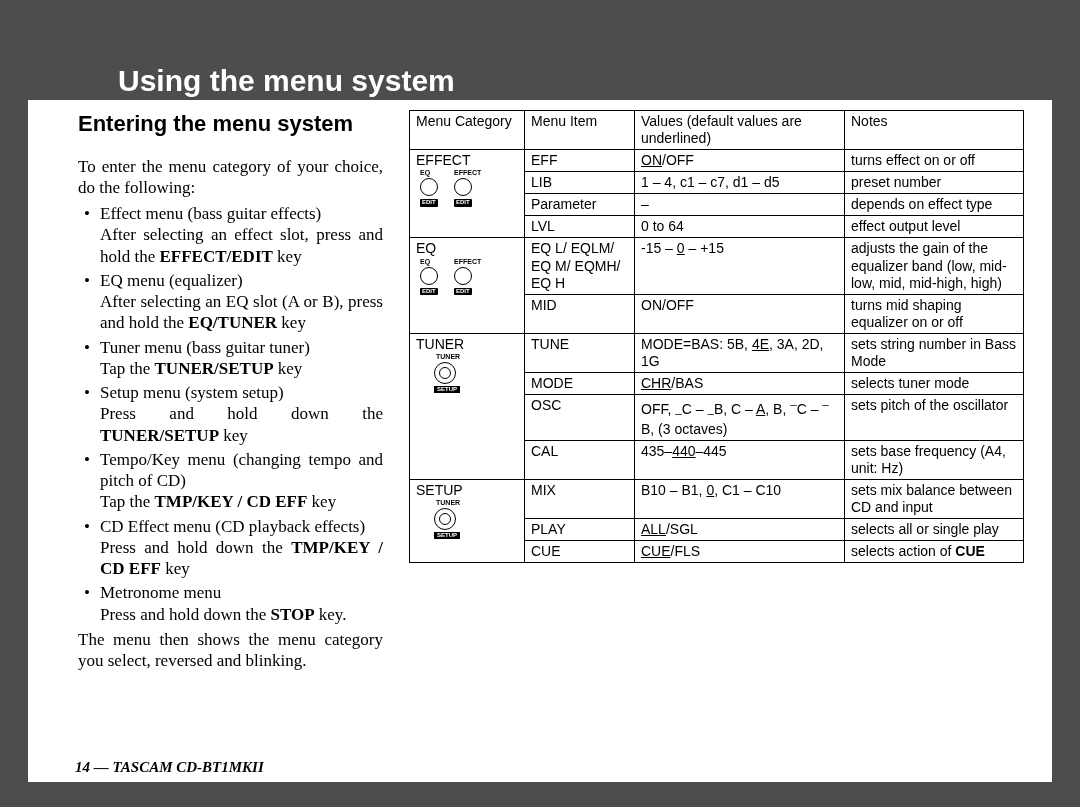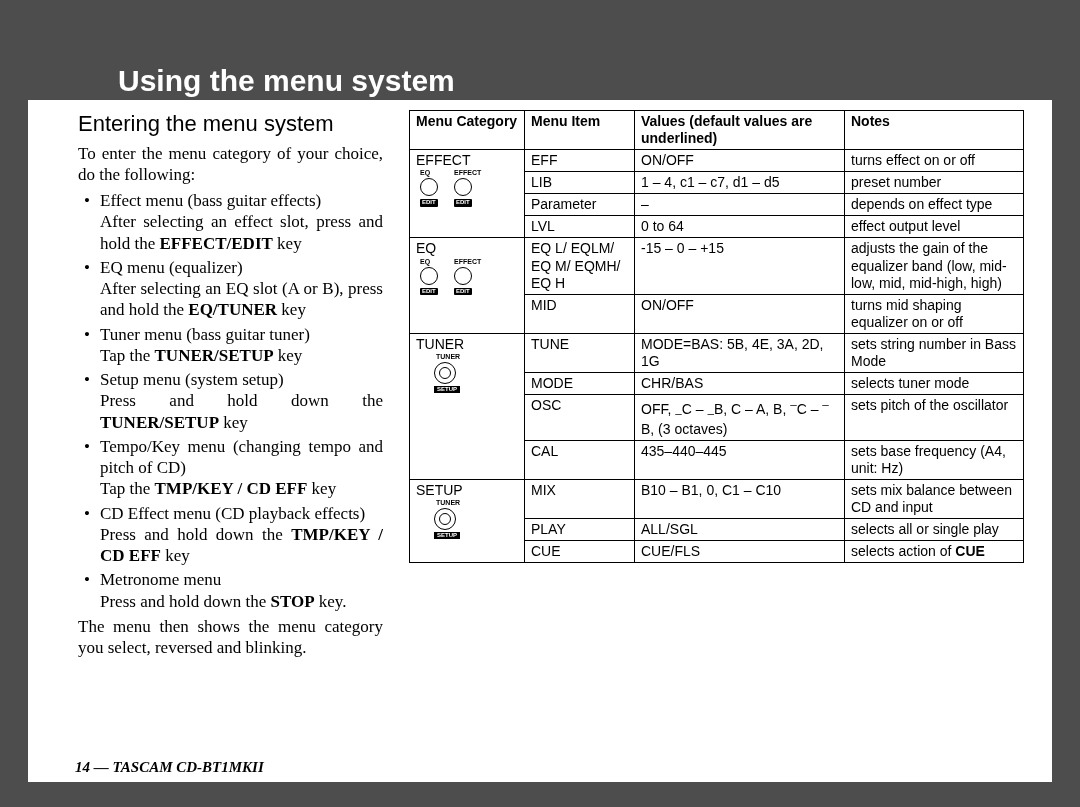--- a/index.html
+++ b/index.html
@@ -35,23 +35,23 @@
     position: absolute;
     left: 50px; top: 80px;
     right: 28px;
     bottom: 20px;
   }
   .columns { display: flex; gap: 26px; }
   .left-col { flex: 0 0 305px; font-size: 17px; line-height: 1.25; }
   .right-col { flex: 1 1 auto; font-size: 14px; }
   .section-heading {
     font-family: Arial, Helvetica, sans-serif;
-    font-weight: normal;
+    font-weight: bold;
     font-size: 22px;
-    margin-bottom: 5px;
+    margin-bottom: 18px;
   }
   .intro { text-align: justify; margin-bottom: 5px;}
   ul.bullets { list-style: none; padding-left: 0; }
   ul.bullets > li { position: relative; padding-left: 22px; text-align: justify; margin-bottom: 3px;}
   ul.bullets > li::before { content: "•"; position: absolute; left: 6px; top: 0; }
   .sub { display: block; text-align: justify; }
   .outro { text-align: justify; margin-top: 4px;}
   .page-footer {
     position: absolute;
     left: 47px; bottom: 6px;
@@ -67,26 +67,26 @@
     font-family: Arial, Helvetica, sans-serif;
     font-size: 14px;
     line-height: 1.22;
   }
   table.menu-table th, table.menu-table td {
     border: 1px solid #000;
     padding: 2px 6px;
     vertical-align: top;
     text-align: left;
   }
-  table.menu-table th { font-weight: bold; }
+  table.menu-table th { font-weight: normal; }
   .cat-cell { width: 115px; }
   .item-cell { width: 110px; }
   .values-cell { width: 210px; }
   .notes-cell { }
-  .u { }
+  .u { text-decoration: underline; }
   .icon-box {
     display: block;
     width: 72px; height: 32px;
     margin-top: 3px;
     position: relative;
     font-size: 7px;
     color: #000;
   }
   .ctrl-knob {
     position: absolute; width: 18px; height: 18px; border: 1.2px solid #000; border-radius: 50%; top: 6px;

